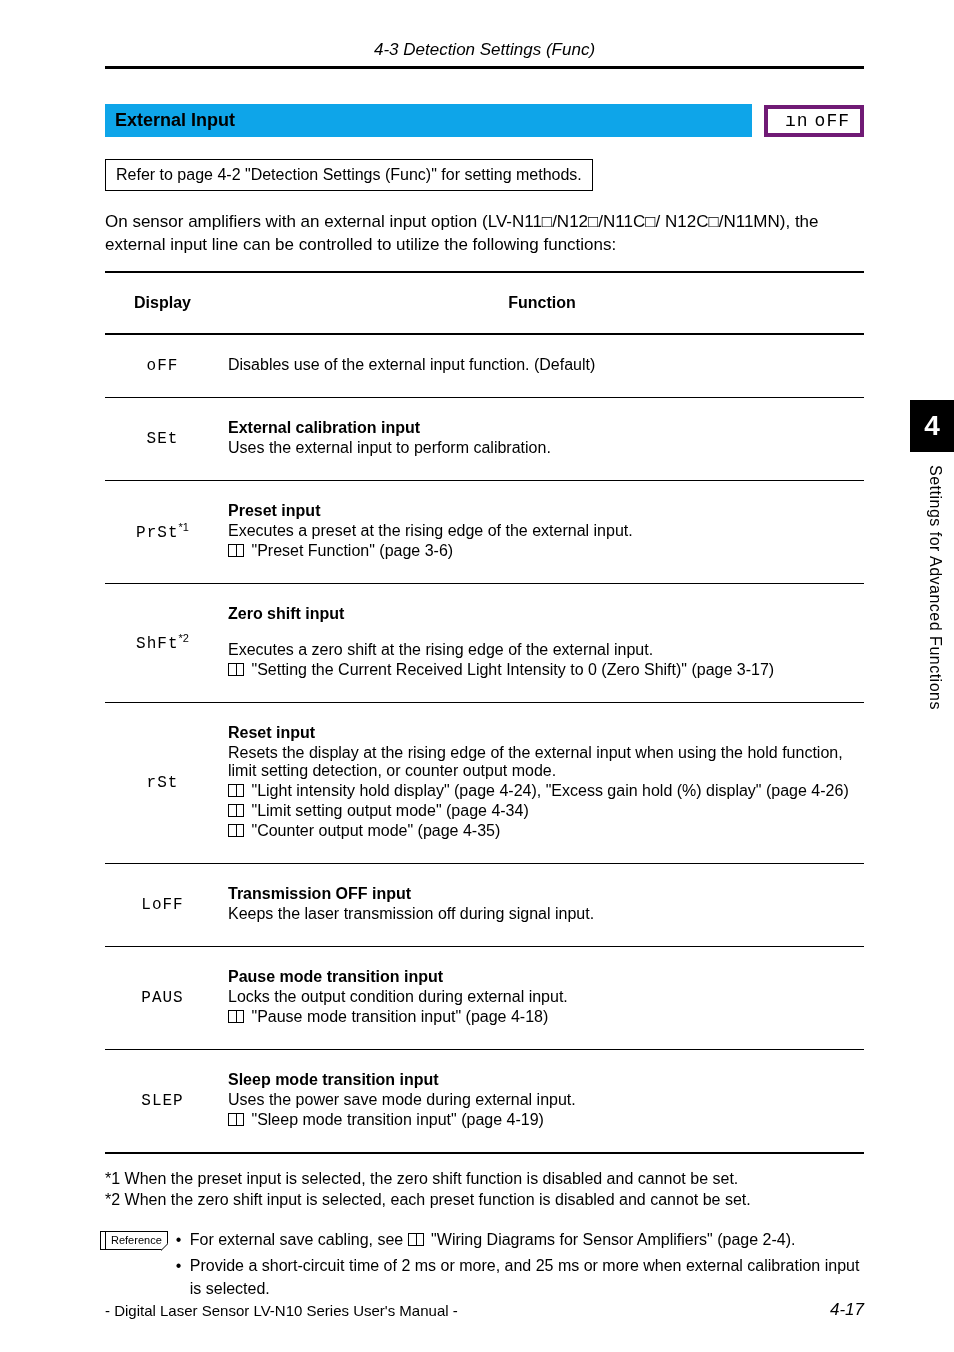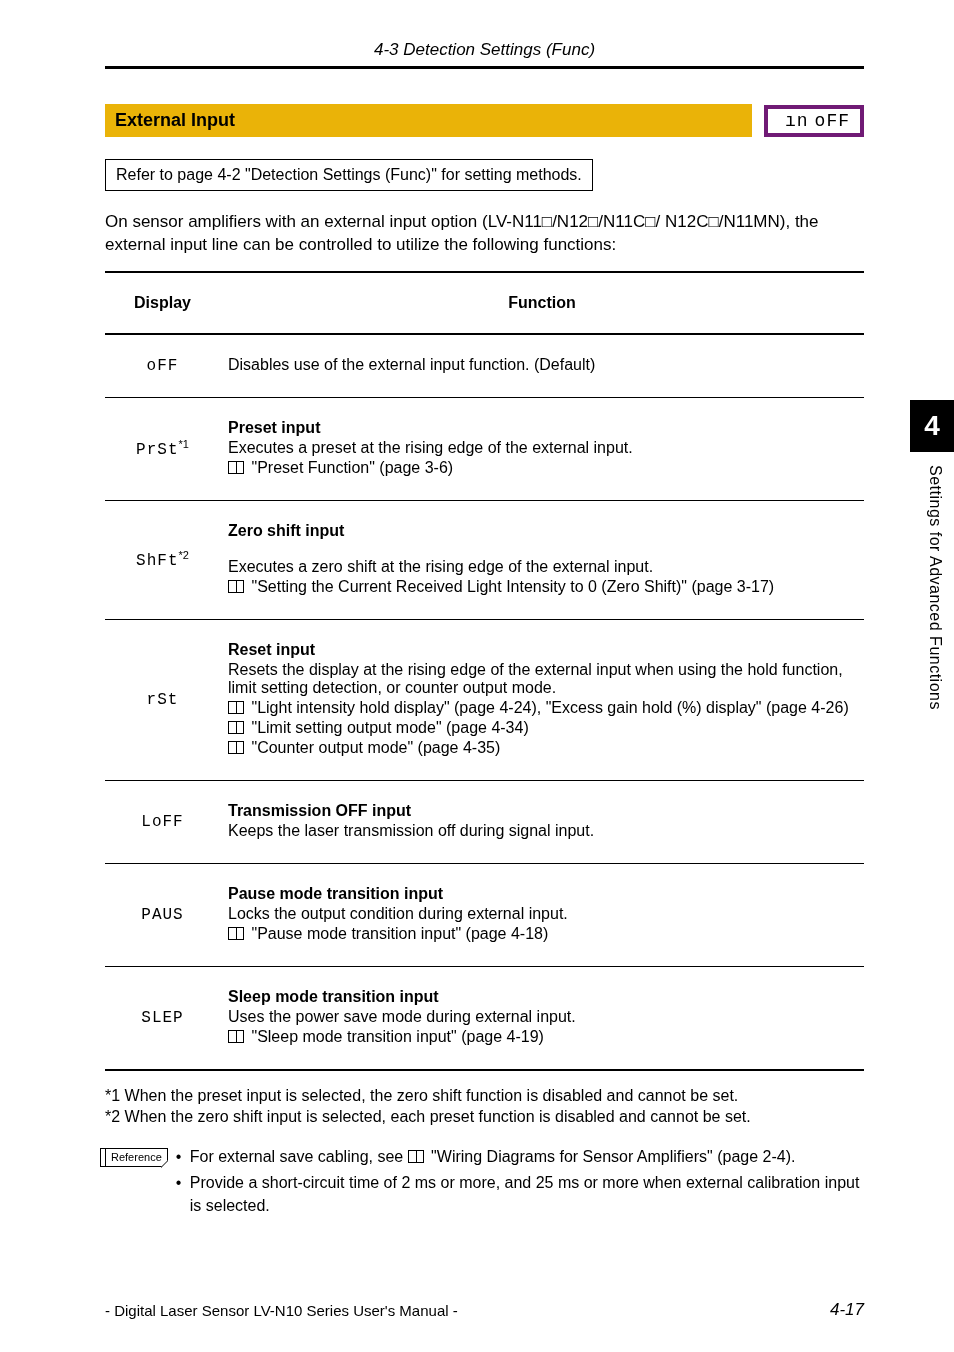--- a/index.html
+++ b/index.html
@@ -27,21 +27,21 @@
   .thick-rule {
     border-top: 3px solid #000;
     margin-bottom: 35px;
   }
   .section-bar {
     display: flex;
     align-items: center;
     margin-bottom: 22px;
   }
   .section-title {
-    background: #eab308;
+    background: #0ea5e9;
     font-weight: bold;
     font-size: 18px;
     padding: 6px 10px;
     flex: 1;
   }
   .lcd-box {
     border: 4px solid #701a75;
     padding: 2px 10px 2px 10px;
     margin-left: 12px;
     font-family: "Courier New", monospace;
@@ -231,20 +231,27 @@
       <tr>
         <th>Display</th>
         <th>Function</th>
       </tr>
     </thead>
     <tbody id="func-body">
         <tr>
           <td><span class="seg">oFF</span></td>
           <td style="font-family: Arial, Helvetica, sans-serif;">
             <div style="margin-bottom: 2px;">Disables use of the external input function. (Default)</div>
+          </td>
+        </tr>
+        <tr>
+          <td><span class="seg">SEt</span></td>
+          <td style="font-family: Arial, Helvetica, sans-serif;">
+            <div class="bold" style="margin-bottom: 2px;">External calibration input</div>
+            <div style="margin-bottom: 2px;">Uses the external input to perform calibration.</div>
           </td>
         </tr>
         <tr>
           <td><span class="seg">PrSt</span><sup>*1</sup></td>
           <td style="font-family: Arial, Helvetica, sans-serif;">
             <div class="bold" style="margin-bottom: 2px;">Preset input</div>
             <div style="margin-bottom: 2px;">Executes a preset at the rising edge of the external input.</div>
             <div style="margin-bottom: 2px;"><span class="book-icon"></span><span> "Preset Function" (page 3-6)</span></div>
           </td>
         </tr>

